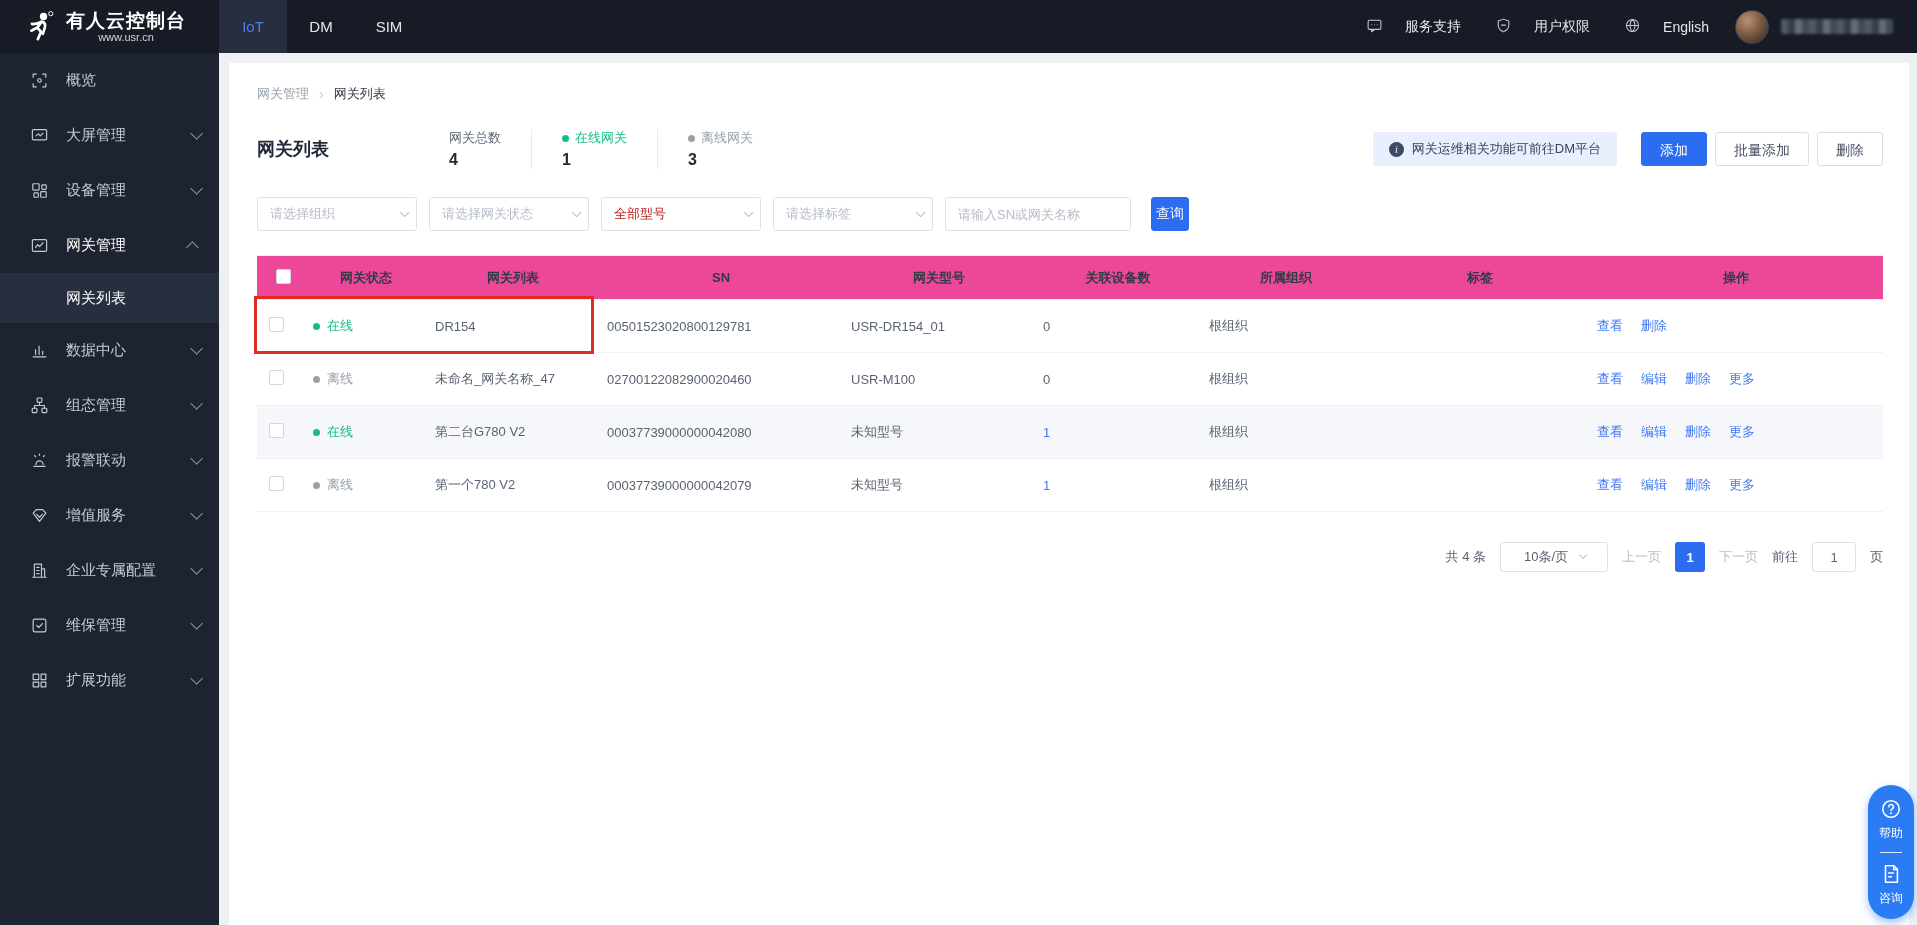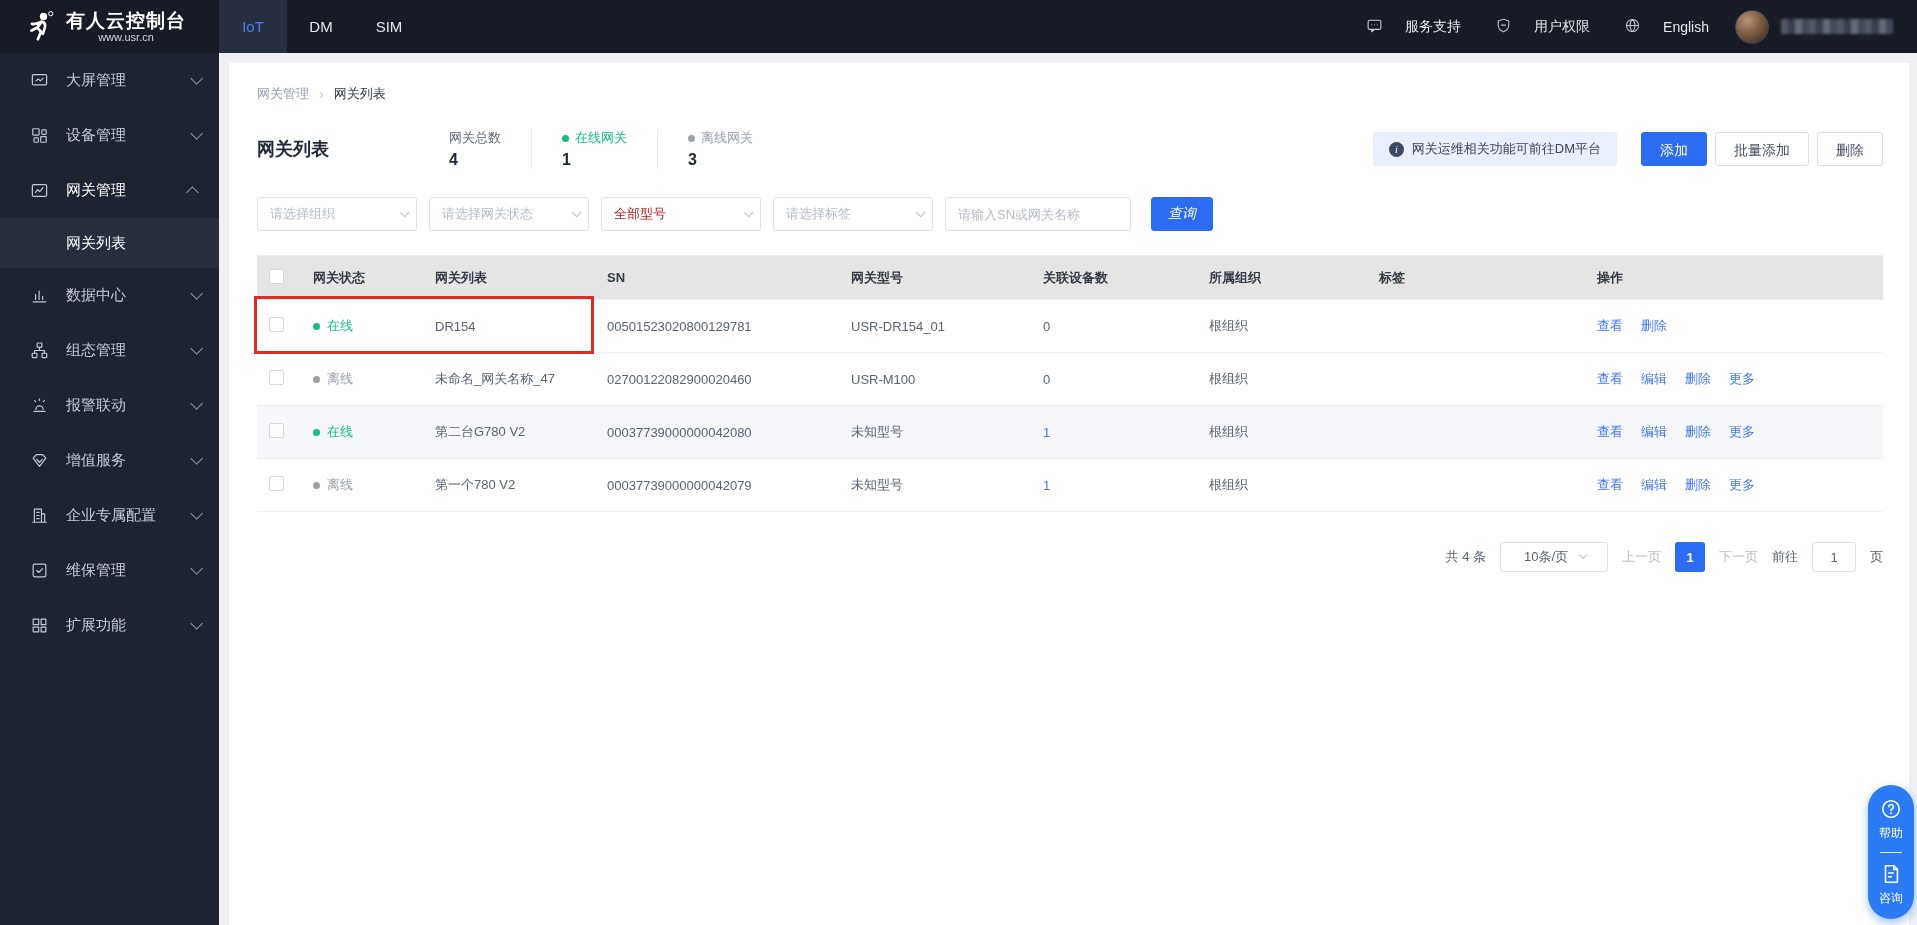--- a/index.html
+++ b/index.html
@@ -60,26 +60,26 @@
   .btn { height:34px; padding:9px 18px; font-size:14px; border:1px solid #d9dde4; background:#fff; color:#4a5365; border-radius:3px; cursor:pointer; margin-left:8px; font-family:inherit; }
   .btn.primary { background:#2b6cf0; border-color:#2b6cf0; color:#fff; }
 
   .filter-row { margin-top:28px; display:flex; align-items:center; gap:12px; }
   .select { width:160px; height:34px; border:1px solid #dde1e8; border-radius:3px; display:flex; align-items:center; padding:0 10px 0 12px; font-size:13px; color:#b6bcc8; cursor:pointer; background:#fff; }
   .select .sel-text { flex:1; }
   .select.has-value { color:#b91c1c; }
   .select .chev { border-color:#b9bfca; width:7px; height:7px; }
   .text-input { width:186px; height:34px; border:1px solid #dde1e8; border-radius:3px; padding:0 12px; font-size:13px; color:#4a5365; font-family:inherit; }
   .text-input::placeholder { color:#b6bcc8; }
-  .filter-row .search-btn { margin-left:8px; padding:0 16px;font-style:italic; }
+  .filter-row .search-btn { margin-left:8px; padding:0 4px; }
 
   
   .table-wrap { position:relative; margin-top:24px; }
   table { width:100%; border-collapse:collapse; table-layout:fixed; }
-  thead th { background:#e5e5e5; border-top:1px solid #eceff4; border-bottom:1px solid #eceff4; height:44px; font-size:13px; color:#333a45; text-align:left; font-weight:bold; padding:0 8px; }
+  thead th { background:#ec4899; border-top:1px solid #eceff4; border-bottom:1px solid #eceff4; height:44px; font-size:13px; color:#333a45; text-align:center; font-weight:bold; padding:0 8px; }
   tbody td { height:53px; border-bottom:1px solid #eef1f5; font-size:13px; color:#5a6372; padding:0 8px; }
   tbody tr.shaded { background:#f5f7fa; }
   .c-check { padding-left:12px !important; }
   .checkbox { width:15px; height:15px; border:1px solid #d3d8e0; border-radius:2px; display:inline-block; background:#fff; cursor:pointer; }
   .status { display:inline-flex; align-items:center; gap:7px; }
   .status .dot { width:7px; height:7px; border-radius:50%; }
   .status.on { color:#1abc84; } .status.on .dot { background:#1abc84; }
   .status.off { color:#98a1ad; } .status.off .dot { background:#9aa0a6; }
   td a { color:#4379f2; cursor:pointer; text-decoration:none; }
   .c-ops a { margin-right:18px; }
@@ -146,20 +146,29 @@
               <path stroke="#c3c9d5" stroke-width="1.5" fill="none" stroke-linecap="round" stroke-linejoin="round" d="M3.5 12h17M12 3.5c2.4 2.2 3.6 5.1 3.6 8.5s-1.2 6.3-3.6 8.5c-2.4-2.2-3.6-5.1-3.6-8.5s1.2-6.3 3.6-8.5z"></path>
             </svg></span>
           <span>English</span>
         </div>
       </div>
     <div class="avatar"></div>
     <div class="username-blur"></div>
   </header>
 
   <aside class="sidebar">
+      <div class="side-item">
+        <span class="s-icon">
+          <svg viewBox="0 0 24 24">
+            <path stroke="#c3c9d5" stroke-width="1.5" fill="none" stroke-linecap="round" stroke-linejoin="round" d="M4 8V4h4M16 4h4v4M20 16v4h-4M8 20H4v-4"></path>
+            <circle cx="12" cy="12" r="2.2" stroke="#c3c9d5" stroke-width="1.5" fill="none" stroke-linecap="round" stroke-linejoin="round"></circle>
+          </svg>
+        </span>
+        <span class="s-label">概览</span>
+      </div>
       <div class="side-item">
         <span class="s-icon">
           <svg viewBox="0 0 24 24">
             <rect x="3" y="4.5" width="18" height="13" rx="1.5" stroke="#c3c9d5" stroke-width="1.5" fill="none" stroke-linecap="round" stroke-linejoin="round"></rect>
             <path stroke="#c3c9d5" stroke-width="1.5" fill="none" stroke-linecap="round" stroke-linejoin="round" d="M7.5 12.5l3-2.5 2.5 2.5 3.5-3.5"></path>
           </svg>
         </span>
         <span class="s-label">大屏管理</span>
         <span class="chev"></span>
       </div>

